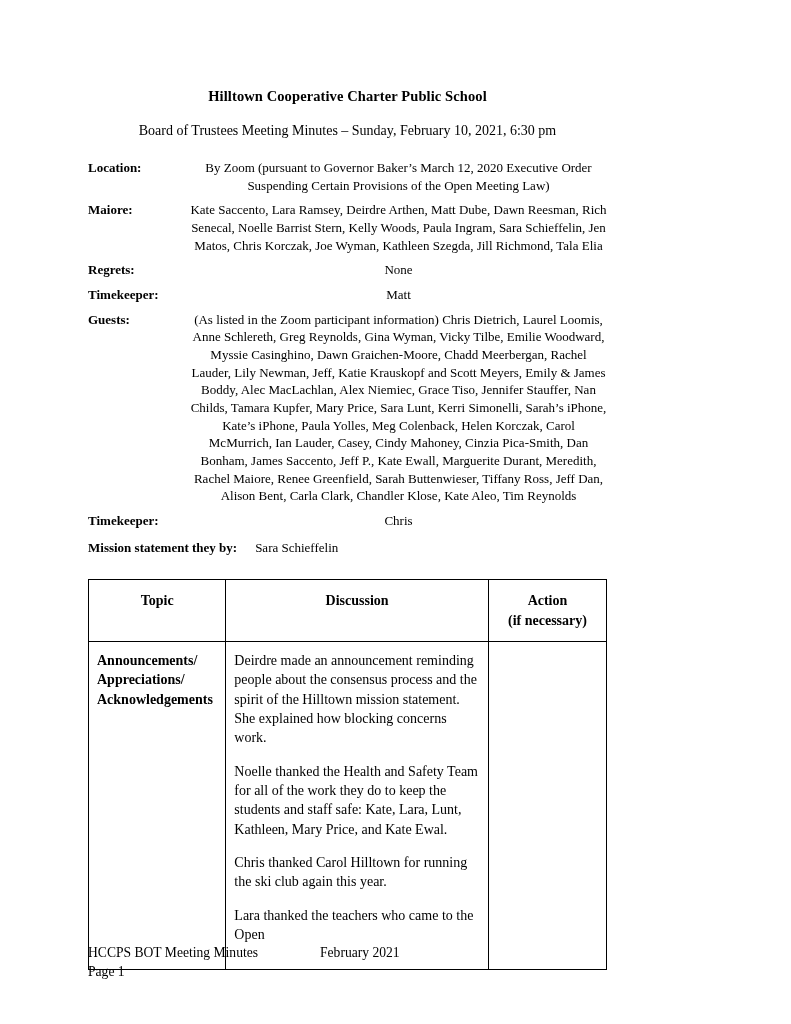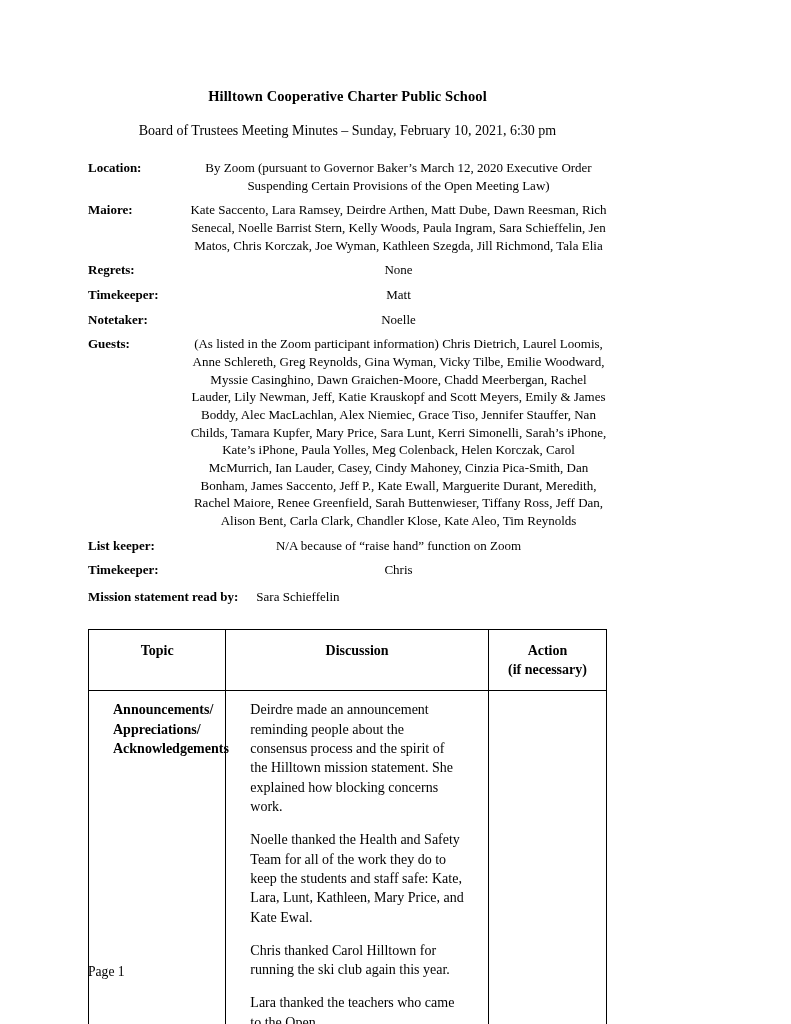--- a/index.html
+++ b/index.html
@@ -73,21 +73,21 @@
     vertical-align: top;
     font-size: 14px;
     line-height: 1.38;
   }
   table.minutes th {
     text-align: center;
     font-weight: bold;
     padding: 11px 6px;
   }
   table.minutes td {
-    padding: 9px 24px;
+    padding: 9px 8px;
   }
   .col-topic { width: 26%; }
   .col-disc  { width: 52%; }
   .col-action{ width: 22%; }
   .topic-cell {
     font-weight: bold;
   }
   .disc-p {
     margin: 0 0 14px 0;
   }
@@ -126,38 +126,30 @@
       </tr>
       <tr>
         <td class="label">Regrets:</td>
         <td class="value">None</td>
       </tr>
       <tr>
         <td class="label">Timekeeper:</td>
         <td class="value">Matt</td>
       </tr>
       <tr>
-        <td class="label">Notetaker:</td>
-        <td class="value">Noelle</td>
-      </tr>
-      <tr>
         <td class="label">Guests:</td>
         <td class="value">(As listed in the Zoom participant information) Chris Dietrich, Laurel Loomis, Anne Schlereth, Greg Reynolds, Gina Wyman, Vicky Tilbe, Emilie Woodward, Myssie Casinghino, Dawn Graichen-Moore, Chadd Meerbergan, Rachel Lauder, Lily Newman, Jeff, Katie Krauskopf and Scott Meyers, Emily &amp; James Boddy, Alec MacLachlan, Alex Niemiec, Grace Tiso, Jennifer Stauffer, Nan Childs, Tamara Kupfer, Mary Price, Sara Lunt, Kerri Simonelli, Sarah’s iPhone, Kate’s iPhone, Paula Yolles, Meg Colenback, Helen Korczak, Carol McMurrich, Ian Lauder, Casey, Cindy Mahoney, Cinzia Pica-Smith, Dan Bonham, James Saccento, Jeff P., Kate Ewall, Marguerite Durant, Meredith, Rachel Maiore, Renee Greenfield, Sarah Buttenwieser, Tiffany Ross, Jeff Dan, Alison Bent, Carla Clark, Chandler Klose, Kate Aleo, Tim Reynolds</td>
-      </tr>
-      <tr>
-        <td class="label">List keeper:</td>
-        <td class="value">N/A because of “raise hand” function on Zoom</td>
       </tr>
       <tr>
         <td class="label">Timekeeper:</td>
         <td class="value">Chris</td>
       </tr>
       <tr class="mission-row">
         <td colspan="2">
-          <span class="mission-label">Mission statement read by:</span><span class="mission-value">Sara Schieffelin</span>
+          <span class="mission-label">Mission statement they by:</span><span class="mission-value">Sara Schieffelin</span>
         </td>
       </tr>
     </tbody>
   </table>
 
   <table class="minutes">
     <thead>
       <tr>
         <th class="col-topic">Topic</th>
         <th class="col-disc">Discussion</th>
@@ -175,16 +167,20 @@
           <p class="disc-p">Noelle thanked the Health and Safety Team for all of the work they do to keep the students and staff safe: Kate, Lara, Lunt, Kathleen, Mary Price, and Kate Ewal.</p>
           <p class="disc-p">Chris thanked Carol Hilltown for running the ski club again this year.</p>
           <p class="disc-p">Lara thanked the teachers who came to the Open</p>
         </td>
         <td></td>
       </tr>
     </tbody>
   </table>
 
   <div class="footer">
+    <div class="footer-line1">
+      <div class="footer-left">HCCPS BOT Meeting Minutes</div>
+      <div class="footer-right">February 2021</div>
+    </div>
     <div>Page 1</div>
   </div>
 
 </div>
 
 </body></html>

